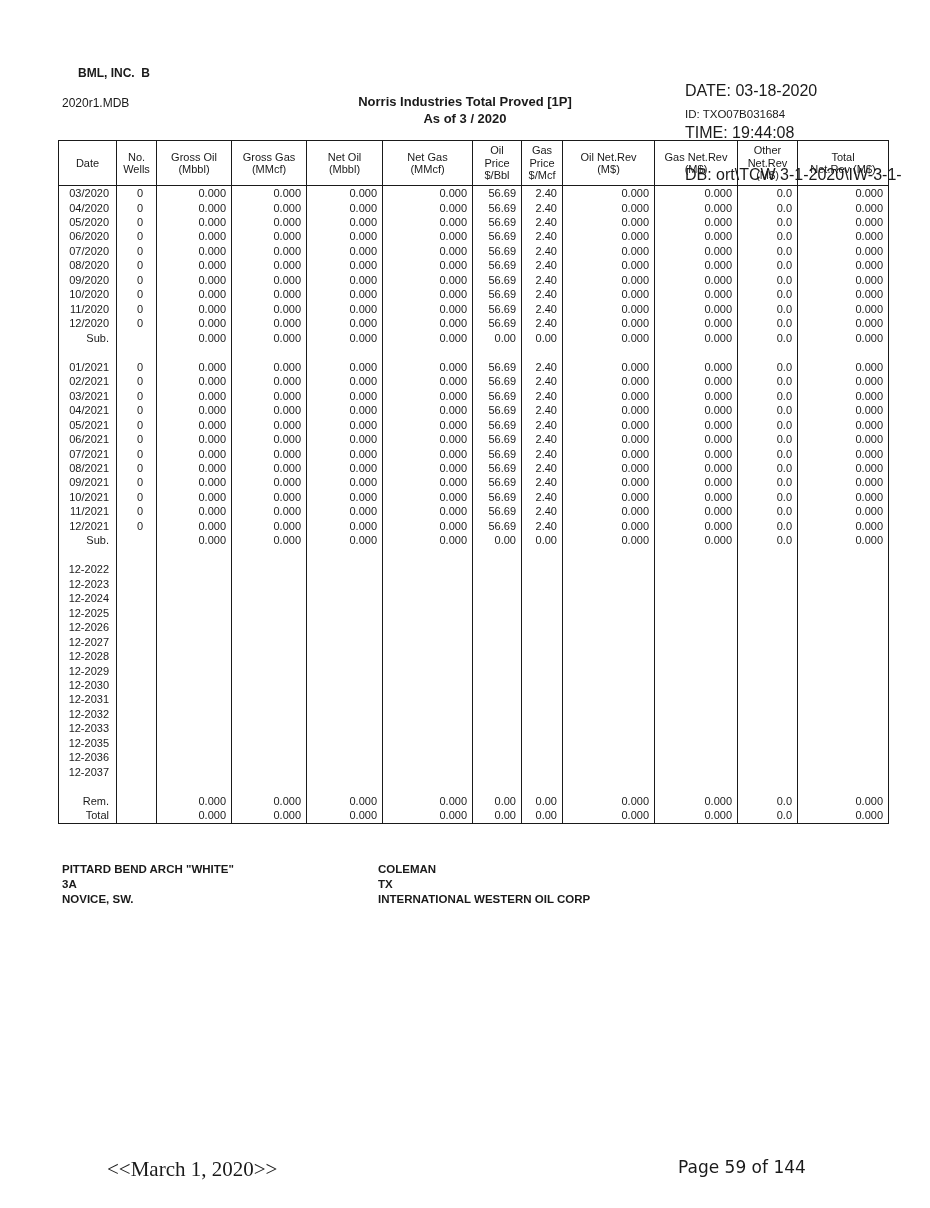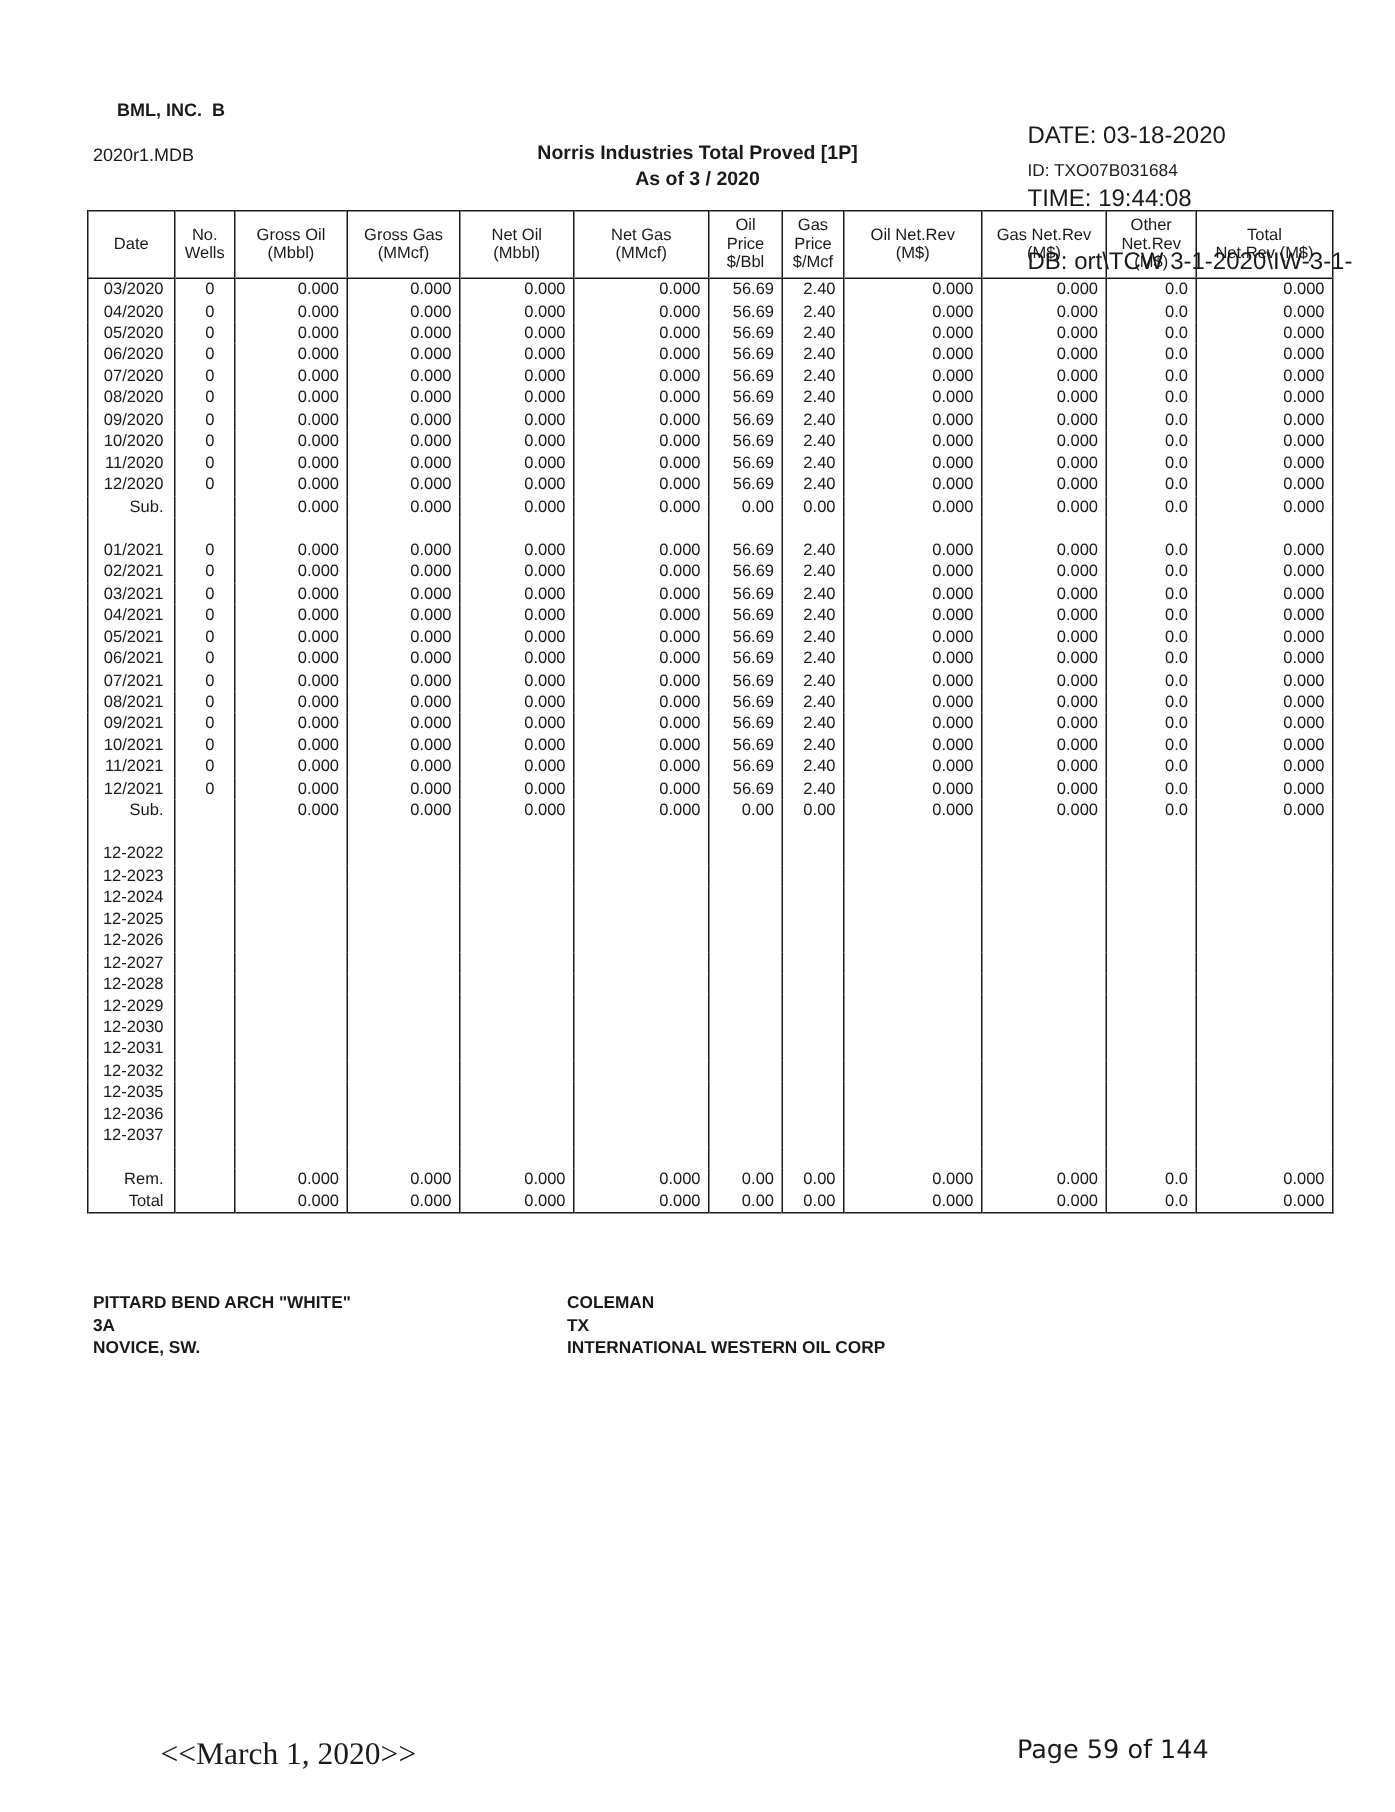--- a/index.html
+++ b/index.html
@@ -628,20 +628,34 @@
         <td class="c4"></td>
         <td class="c5"></td>
         <td class="c6"></td>
         <td class="c7"></td>
         <td class="c8"></td>
         <td class="c9"></td>
         <td class="c10"></td>
         <td class="c11"></td>
       </tr>
       <tr>
+        <td class="c0">12-2033</td>
+        <td class="c1"></td>
+        <td class="c2"></td>
+        <td class="c3"></td>
+        <td class="c4"></td>
+        <td class="c5"></td>
+        <td class="c6"></td>
+        <td class="c7"></td>
+        <td class="c8"></td>
+        <td class="c9"></td>
+        <td class="c10"></td>
+        <td class="c11"></td>
+      </tr>
+      <tr>
         <td class="c0">12-2035</td>
         <td class="c1"></td>
         <td class="c2"></td>
         <td class="c3"></td>
         <td class="c4"></td>
         <td class="c5"></td>
         <td class="c6"></td>
         <td class="c7"></td>
         <td class="c8"></td>
         <td class="c9"></td>

